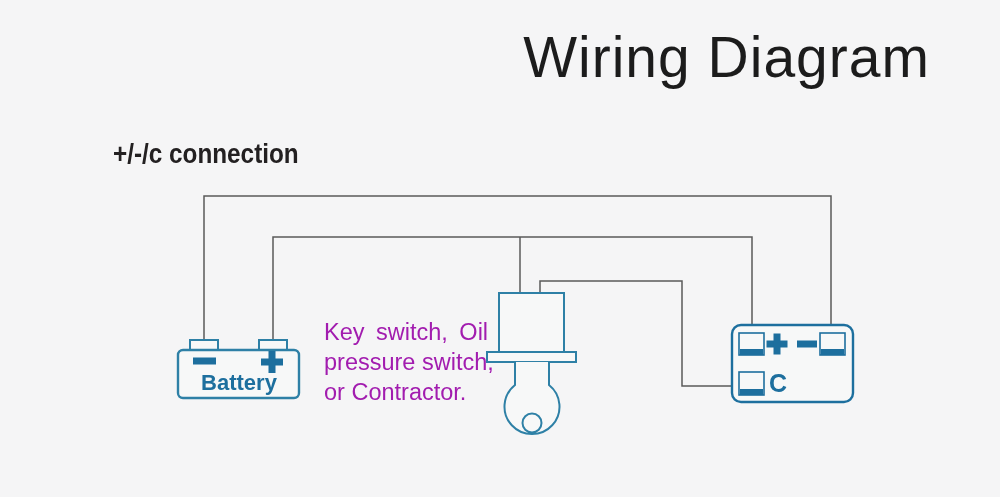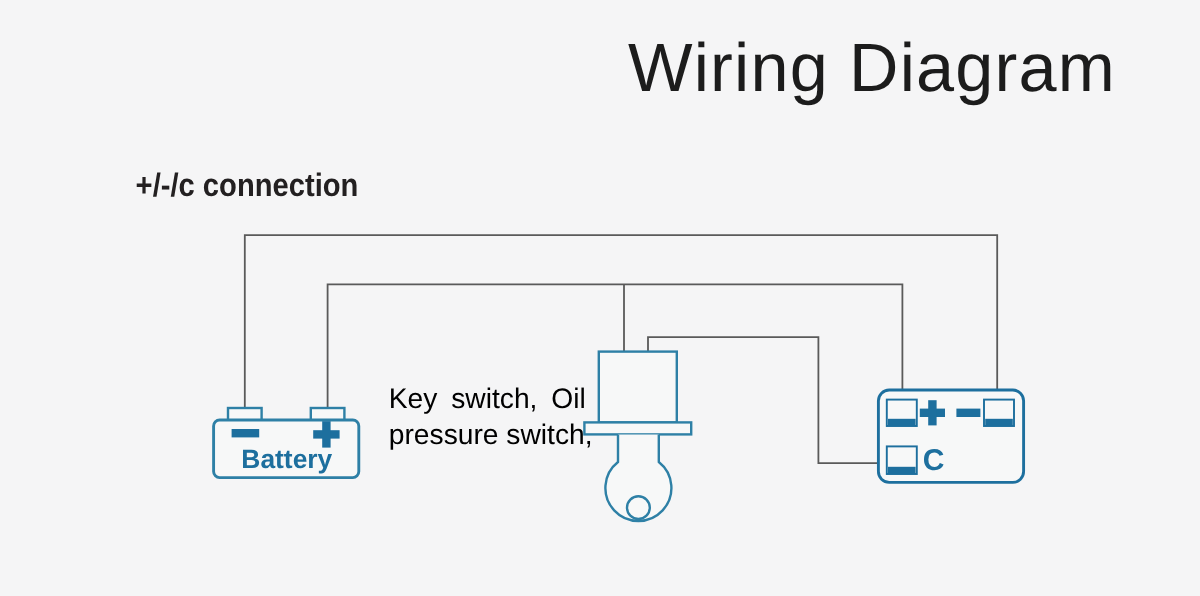--- a/index.html
+++ b/index.html
@@ -24,21 +24,21 @@
     color:var(--ink);
   }
   .subtitle{
     position:absolute;top:139px;left:113px;
     font-size:27px;font-weight:bold;letter-spacing:0px;
     transform:scaleX(0.9);transform-origin:left top;
     color:#232021;
   }
   .switch-label{
     position:absolute;top:317px;left:324px;width:190px;
-    font-size:23.5px;line-height:30px;color:#000000;
+    font-size:23.5px;line-height:30px;color:#a21caf;
   }
   .switch-label .line1{word-spacing:5px;}
   svg{position:absolute;top:0;left:0;}
   .wire{fill:none;stroke:var(--wire);stroke-width:1.5px;}
   .comp{fill:#f7f8f8;stroke:var(--outline);stroke-width:2.4px;}
   .comp-thin{fill:#f7f8f8;stroke:var(--outline);stroke-width:2px;}
   .unit{fill:#f7f8f8;stroke:var(--accent);stroke-width:2.4px;}
   .term{fill:#f7f8f8;stroke:var(--accent);stroke-width:1.6px;}
   .solid{fill:var(--accent);stroke:none;}
   .comp-text{
@@ -52,20 +52,21 @@
 
 <div class="canvas">
 
   <div class="title">Wiring Diagram</div>
 
   <div class="subtitle">+/-/c connection</div>
 
   <div class="switch-label">
     <span class="line1">Key switch, Oil</span><br>
     <span>pressure switch,</span><br>
+    <span>or Contractor.</span>
   </div>
 
   <svg width="1000" height="497" viewBox="0 0 1000 497">
 
     <path class="wire" d="M204,341 L204,196 L831,196 L831,334"></path>
     <path class="wire" d="M273,341 L273,237 L752,237 L752,334"></path>
     <path class="wire" d="M520,293 L520,237"></path>
     <path class="wire" d="M540,293 L540,281 L682,281 L682,386 L740,386"></path>
 
     <g>

